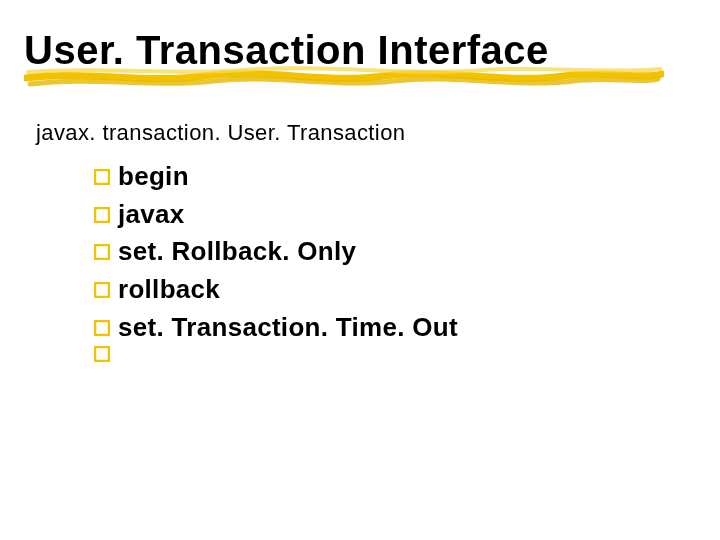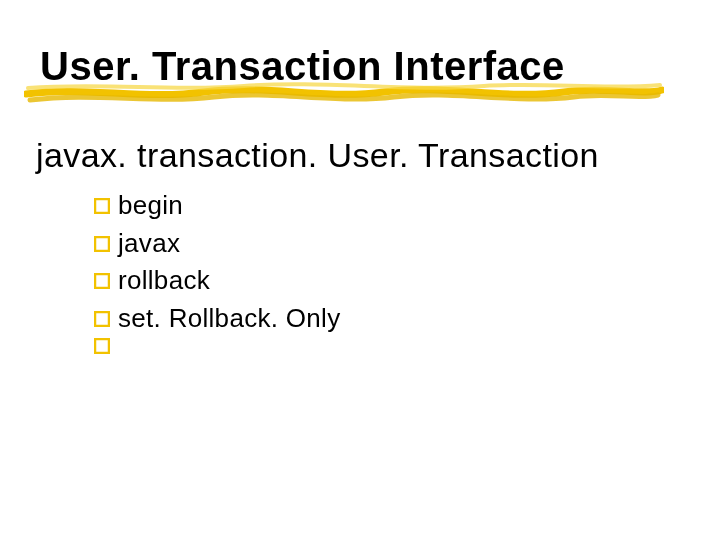--- a/index.html
+++ b/index.html
@@ -21,36 +21,36 @@
   }
   .title-wrap {
     position: relative;
     margin-bottom: 34px;
   }
   .title {
     font-size: 40px;
     font-weight: 900;
     letter-spacing: 0.5px;
     line-height: 1.1;
-    margin: 16px;
+    margin: 0;
     padding: 0 0 14px 0;
     position: relative;
     z-index: 2;
   }
   .underline {
     position: absolute;
     left: 0;
     right: 40px;
     bottom: -2px;
     height: 24px;
     z-index: 1;
     pointer-events: none;
   }
   .subheading {
-    font-size: 34px;
+    font-size: 22px;
     font-weight: 400;
     margin: 0 0 12px 12px;
     letter-spacing: 0.4px;
   }
   .list {
     list-style: none;
     margin: 0 0 0 70px;
     padding: 0;
   }
   .list li {
@@ -64,20 +64,21 @@
     width: 16px;
     height: 16px;
     margin-right: 8px;
     flex: 0 0 auto;
   }
   .bullet svg {
     display: block;
   }
   .item-text {
     letter-spacing: 0.3px;
+    font-weight: bold;
   }
 </style>
 </head>
 <body>
 
 <div class="slide">
 
   <div class="title-wrap">
     <h1 class="title">User. Transaction Interface</h1>
     <svg class="underline" viewBox="0 0 640 24" preserveAspectRatio="none">
@@ -105,29 +106,37 @@
         </svg>
       </span>
       <span class="item-text">javax</span>
     </li>
     <li>
       <span class="bullet">
         <svg width="16" height="16" viewBox="0 0 16 16">
           <rect x="1" y="1" width="14" height="14" fill="none" stroke="#f2c200" stroke-width="2.5"></rect>
         </svg>
       </span>
+      <span class="item-text">set. Rollback. Only</span>
+    </li>
+    <li>
+      <span class="bullet">
+        <svg width="16" height="16" viewBox="0 0 16 16">
+          <rect x="1" y="1" width="14" height="14" fill="none" stroke="#f2c200" stroke-width="2.5"></rect>
+        </svg>
+      </span>
       <span class="item-text">rollback</span>
     </li>
     <li>
       <span class="bullet">
         <svg width="16" height="16" viewBox="0 0 16 16">
           <rect x="1" y="1" width="14" height="14" fill="none" stroke="#f2c200" stroke-width="2.5"></rect>
         </svg>
       </span>
-      <span class="item-text">set. Rollback. Only</span>
+      <span class="item-text">set. Transaction. Time. Out</span>
     </li>
     <li>
       <span class="bullet">
         <svg width="16" height="16" viewBox="0 0 16 16">
           <rect x="1" y="1" width="14" height="14" fill="none" stroke="#f2c200" stroke-width="2.5"></rect>
         </svg>
       </span>
     </li>
   </ul>
 

